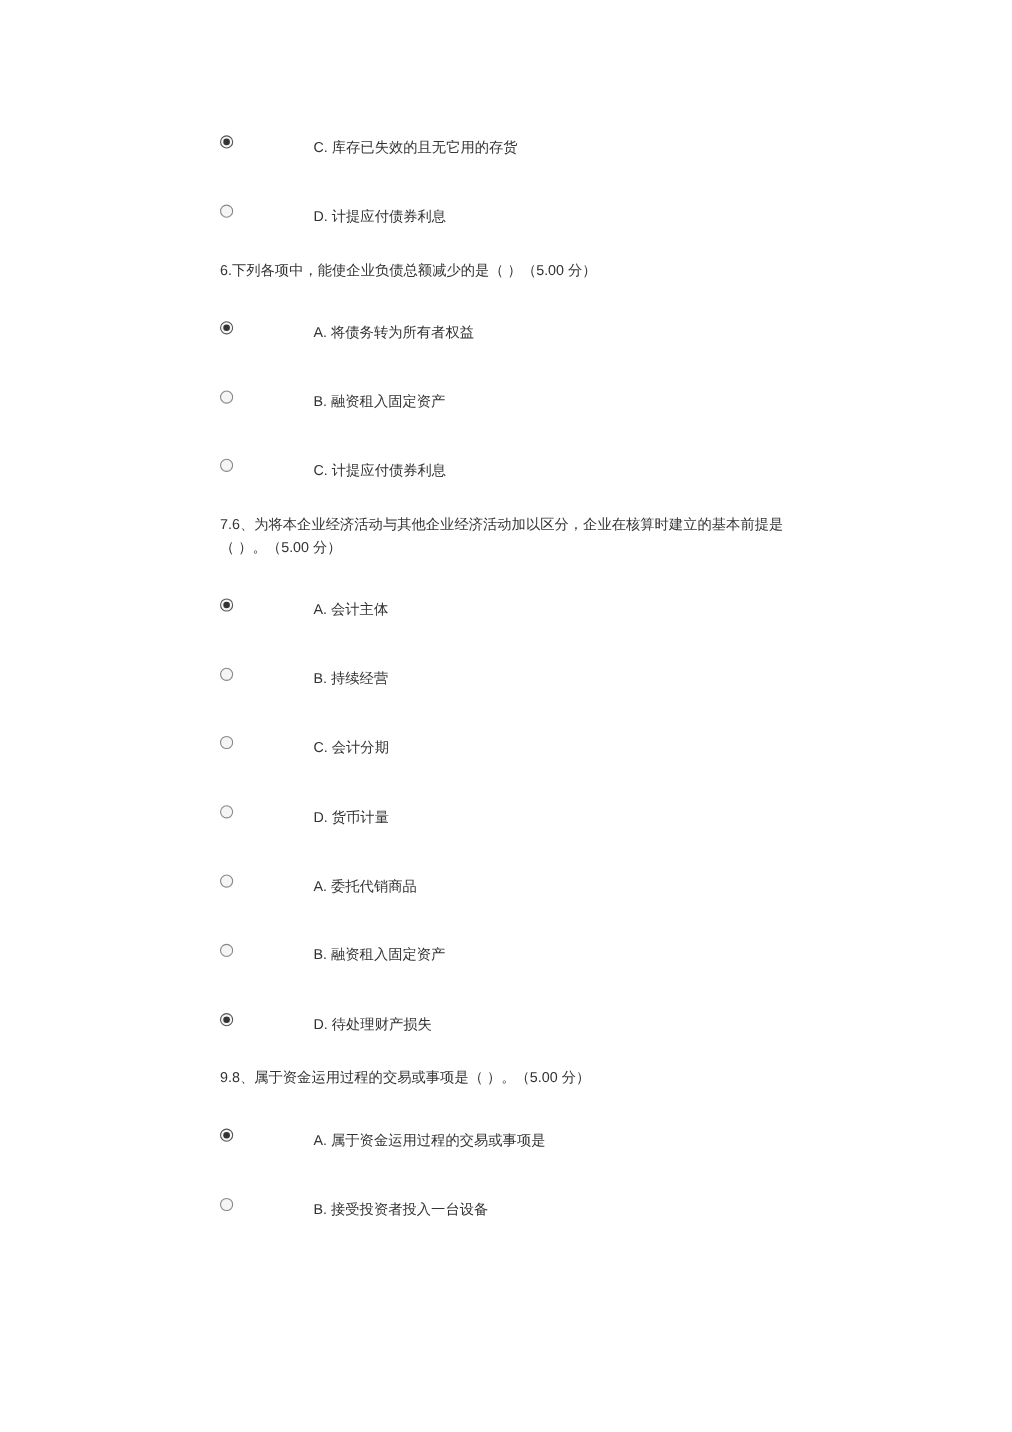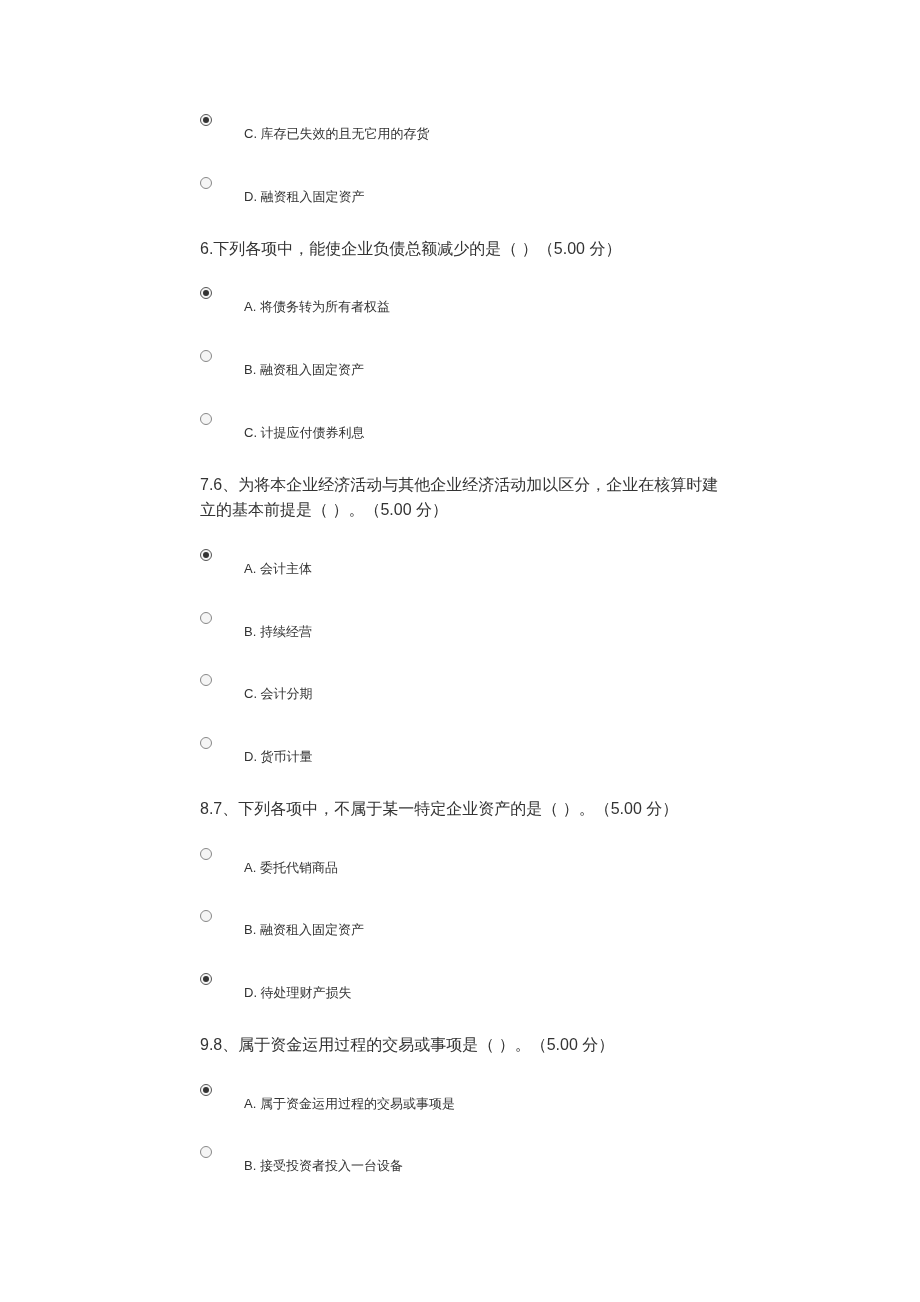--- a/index.html
+++ b/index.html
@@ -10,22 +10,23 @@
     body {
       font-family: "Microsoft YaHei", "SimSun", Arial, sans-serif;
       font-size: 13px;
       color: #333;
       background: #fff;
       padding: 110px 200px 100px 200px;
       line-height: 1.6;
     }
     .option-row {
       display: flex;
-      align-items: flex-start;
+      align-items: center;
       margin-bottom: 28px;
+      gap: 41px;
     }
     .radio-container {
       width: 14px;
       height: 14px;
       margin-right: 30px;
       margin-top: 2px;
       flex-shrink: 0;
     }
     .radio-unselected {
       width: 12px;
@@ -54,34 +55,34 @@
       border-radius: 50%;
       background: #333;
     }
     .option-text {
       padding-top: 14px;
       font-size: 13px;
     }
     .question-text {
       margin-bottom: 22px;
       margin-top: 6px;
-      font-size: 16px;
+      font-size: 13px;
     }
   </style>
 </head>
 <body>
 
 <div id="content">
     <div class="option-row">
       <span class="radio-container"><span class="radio-selected"></span></span>
       <span class="option-text">C. 库存已失效的且无它用的存货</span>
     </div>
     <div class="option-row">
       <span class="radio-container"><span class="radio-unselected"></span></span>
-      <span class="option-text">D.  融资租入固定资产</span>
+      <span class="option-text">D.  计提应付债券利息</span>
     </div>
     <div class="question-text">6.下列各项中，能使企业负债总额减少的是（  ）（5.00 分）</div>
     <div class="option-row">
       <span class="radio-container"><span class="radio-selected"></span></span>
       <span class="option-text">A. 将债务转为所有者权益</span>
     </div>
     <div class="option-row">
       <span class="radio-container"><span class="radio-unselected"></span></span>
       <span class="option-text">B. 融资租入固定资产</span>
     </div>
@@ -99,21 +100,20 @@
       <span class="option-text">B. 持续经营</span>
     </div>
     <div class="option-row">
       <span class="radio-container"><span class="radio-unselected"></span></span>
       <span class="option-text">C. 会计分期</span>
     </div>
     <div class="option-row">
       <span class="radio-container"><span class="radio-unselected"></span></span>
       <span class="option-text">D. 货币计量</span>
     </div>
-    <div class="question-text">8.7、下列各项中，不属于某一特定企业资产的是（  ）。（5.00 分）</div>
     <div class="option-row">
       <span class="radio-container"><span class="radio-unselected"></span></span>
       <span class="option-text">A. 委托代销商品</span>
     </div>
     <div class="option-row">
       <span class="radio-container"><span class="radio-unselected"></span></span>
       <span class="option-text">B. 融资租入固定资产</span>
     </div>
     <div class="option-row">
       <span class="radio-container"><span class="radio-selected"></span></span>

